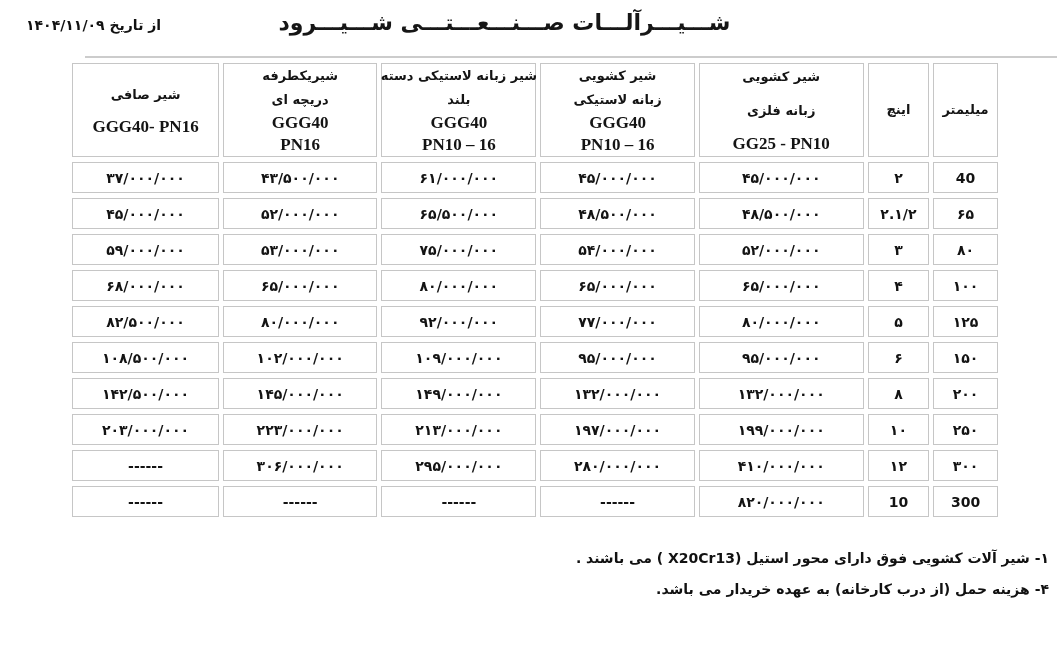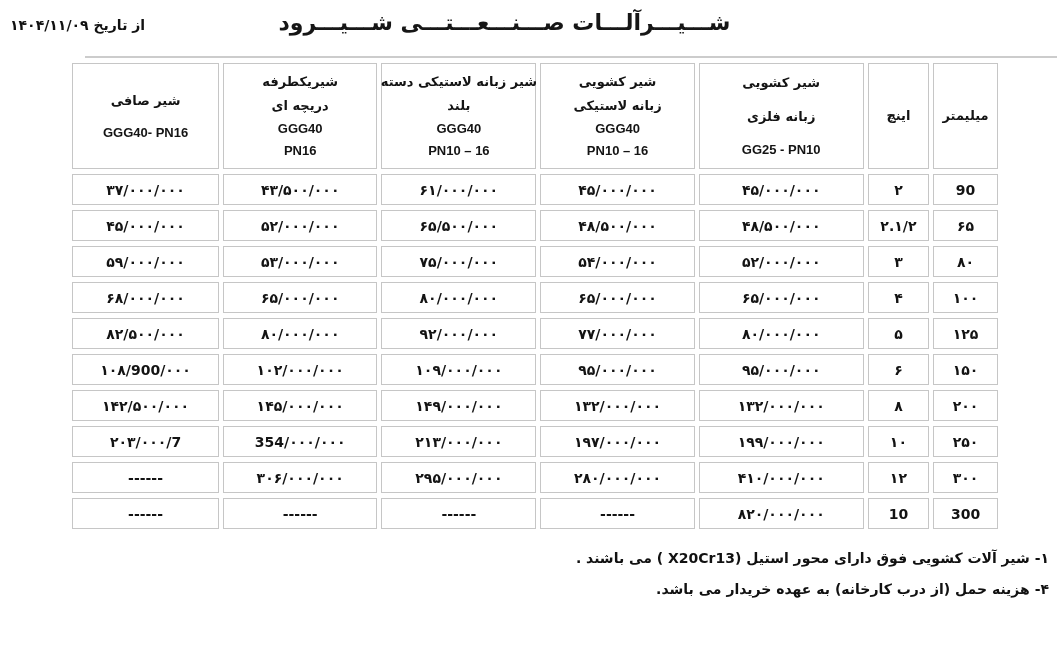--- a/index.html
+++ b/index.html
@@ -11,21 +11,21 @@
   .page {
     position: relative;
     width: 1057px;
     height: 662px;
     background: #ffffff;
     overflow: hidden;
   }
   .date-label {
     position: absolute;
     top: 17px;
-    left: 10px;
+    left: 26px;
     direction: rtl;
     font-size: 14px;
     font-weight: bold;
     color: #111;
     white-space: nowrap;
   }
   .page-title {
     position: absolute;
     top: 10px;
     left: 0;
@@ -62,21 +62,21 @@
   }
   table.price-table th,
   table.price-table td {
     border: 1px solid #c6c6c6;
     background: #ffffff;
     text-align: center;
     vertical-align: middle;
     font-weight: bold;
     overflow: visible;
   }
-  table.price-table th { height: 91px; padding: 8px 1px; }
+  table.price-table th { height: 91px; padding: 2px 1px; }
   table.price-table td {
     height: 31px;
     font-size: 14px;
     color: #131313;
     white-space: nowrap;
   }
   .th-inner {
     display: flex;
     flex-direction: column;
     align-items: center;
@@ -87,22 +87,22 @@
   .th-inner.lines-3 { gap: 14px; }
   .th-inner.lines-4 { gap: 4px; }
   .hline {
     font-size: 13px;
     font-weight: bold;
     line-height: 20px;
     color: #141414;
     white-space: nowrap;
   }
   .hline.latin {
-    font-family: Liberation Sans, sans-serif;
-    font-size: 13px;
+    font-family: Liberation Serif, serif;
+    font-size: 17px;
     line-height: 18px;
   }
   .notes {
     position: absolute;
     top: 543px;
     right: 8px;
     left: 0;
     direction: rtl;
     text-align: right;
   }
@@ -182,21 +182,21 @@
             <th>
               <div class="th-inner lines-2">
                 <div class="hline">شیر صافی</div>
                 <div class="hline latin">GGG40- PN16</div>
               </div>
             </th>
           </tr>
       </thead>
       <tbody id="table-body">
           <tr>
-            <td>90</td>
+            <td>40</td>
             <td>۲</td>
             <td>۴۵/۰۰۰/۰۰۰</td>
             <td>۴۵/۰۰۰/۰۰۰</td>
             <td>۶۱/۰۰۰/۰۰۰</td>
             <td>۴۳/۵۰۰/۰۰۰</td>
             <td>۳۷/۰۰۰/۰۰۰</td>
           </tr>
           <tr>
             <td>۶۵</td>
             <td>۲.۱/۲</td>
@@ -233,39 +233,39 @@
             <td>۸۰/۰۰۰/۰۰۰</td>
             <td>۸۲/۵۰۰/۰۰۰</td>
           </tr>
           <tr>
             <td>۱۵۰</td>
             <td>۶</td>
             <td>۹۵/۰۰۰/۰۰۰</td>
             <td>۹۵/۰۰۰/۰۰۰</td>
             <td>۱۰۹/۰۰۰/۰۰۰</td>
             <td>۱۰۲/۰۰۰/۰۰۰</td>
-            <td>۱۰۸/900/۰۰۰</td>
+            <td>۱۰۸/۵۰۰/۰۰۰</td>
           </tr>
           <tr>
             <td>۲۰۰</td>
             <td>۸</td>
             <td>۱۳۲/۰۰۰/۰۰۰</td>
             <td>۱۳۲/۰۰۰/۰۰۰</td>
             <td>۱۴۹/۰۰۰/۰۰۰</td>
             <td>۱۴۵/۰۰۰/۰۰۰</td>
             <td>۱۴۲/۵۰۰/۰۰۰</td>
           </tr>
           <tr>
             <td>۲۵۰</td>
             <td>۱۰</td>
             <td>۱۹۹/۰۰۰/۰۰۰</td>
             <td>۱۹۷/۰۰۰/۰۰۰</td>
             <td>۲۱۳/۰۰۰/۰۰۰</td>
-            <td>354/۰۰۰/۰۰۰</td>
-            <td>۲۰۳/۰۰۰/7</td>
+            <td>۲۲۳/۰۰۰/۰۰۰</td>
+            <td>۲۰۳/۰۰۰/۰۰۰</td>
           </tr>
           <tr>
             <td>۳۰۰</td>
             <td>۱۲</td>
             <td>۴۱۰/۰۰۰/۰۰۰</td>
             <td>۲۸۰/۰۰۰/۰۰۰</td>
             <td>۲۹۵/۰۰۰/۰۰۰</td>
             <td>۳۰۶/۰۰۰/۰۰۰</td>
             <td>------</td>
           </tr>

